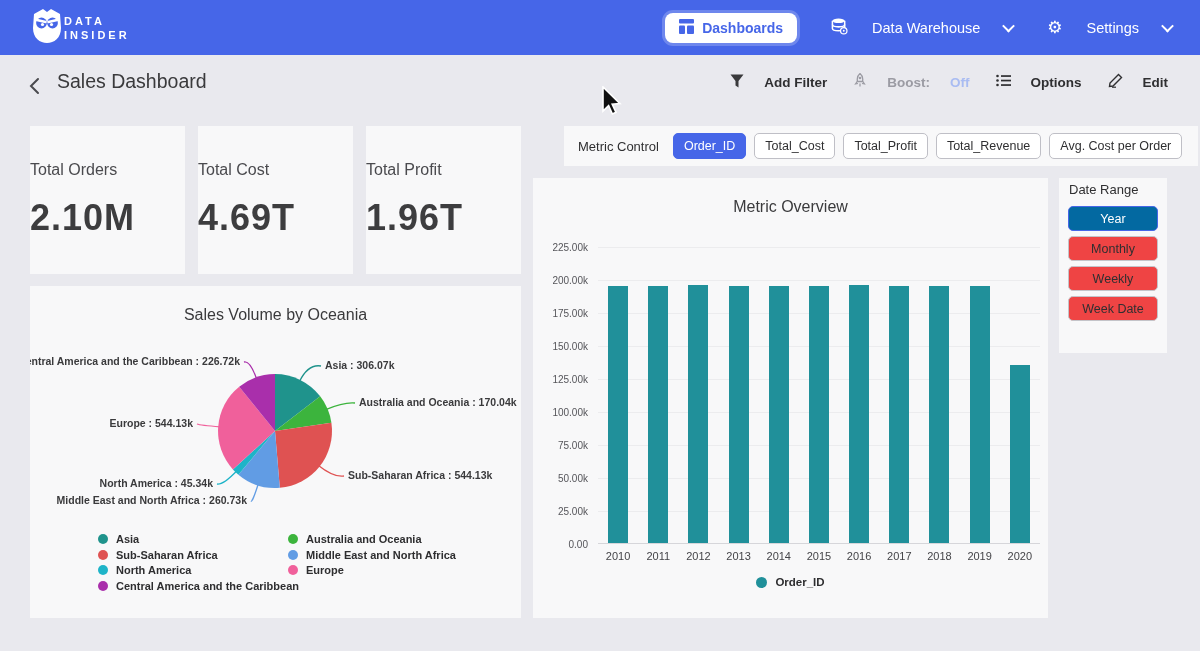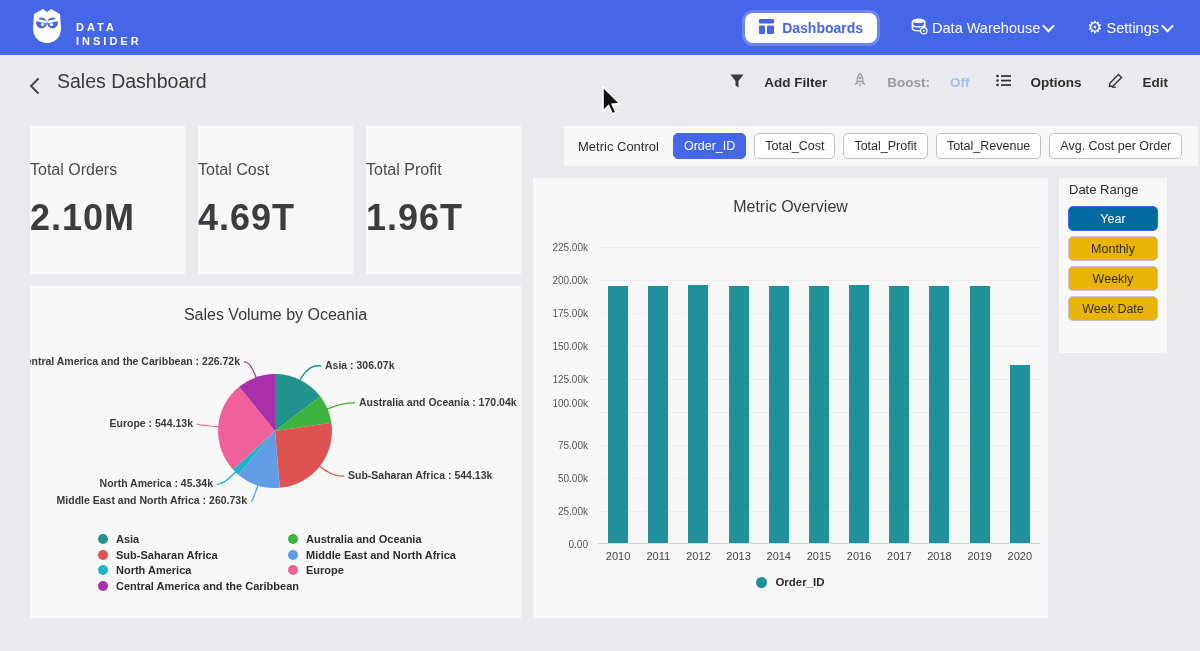--- a/index.html
+++ b/index.html
@@ -11,30 +11,30 @@
     overflow:hidden;
     color:#3a3a3c;
   }
   
   .navbar {
     position:absolute; left:0; top:0; width:1200px; height:55px;
     background:#4666e8;
     display:flex; align-items:center; justify-content:space-between;
     padding:0 28px 0 30px;
   }
-  .brand { display:flex; align-items:flex-end; gap:12px; }
+  .brand { display:flex; align-items:center; }
   .brand-text { color:#fff; font-size:11px; font-weight:bold; letter-spacing:3px; line-height:14px; }
   .nav-right { display:flex; align-items:center; gap:34px; }
   .nav-pill {
     background:#fff; color:#4666e8; border:none; border-radius:8px;
     height:30px; padding:0 14px; display:flex; align-items:center; gap:8px;
     font-size:14px; font-weight:bold; cursor:pointer;
     box-shadow:0 0 0 3px rgba(255,255,255,0.22);
   }
-  .nav-item { display:flex; align-items:center; gap:4px; color:#fff; font-size:14.5px; cursor:pointer; }
+  .nav-item { display:flex; align-items:center; gap:24px; color:#fff; font-size:14.5px; cursor:pointer; }
   .chev { width:9px; height:9px; border-right:2px solid #fff; border-bottom:2px solid #fff; transform:rotate(45deg) translate(-1px,-1px); display:inline-block; }
   
   .page-header { position:absolute; left:0; top:55px; width:1200px; height:62px; display:flex; align-items:center; }
   .back-btn { position:absolute; left:26px; top:22px; width:20px; height:20px; cursor:pointer; }
   .page-title { position:absolute; left:57px; top:15px; font-size:19.5px; color:#3a3a3c; }
   .header-actions { position:absolute; right:32px; top:18px; display:flex; align-items:center; gap:26px; }
   .action { display:flex; align-items:center; gap:20px; font-size:13.5px; color:#2f2f31; font-weight:bold; cursor:pointer; }
   .action.muted { color:#9b9ba3; cursor:default; }
   .boost-off { color:#a9bcf2; }
   
@@ -51,21 +51,21 @@
   }
   .chip-selected { background:#4666e8; border-color:#4666e8; color:#fff; }
   .chart-panel { left:533px; top:178px; width:515px; height:440px; }
   .chart-title { position:absolute; width:100%; text-align:center; top:20px; font-size:16px; color:#3a3a3c; }
   .pie-panel { left:30px; top:286px; width:491px; height:332px; }
   .date-panel { left:1059px; top:178px; width:108px; height:175px; padding:4px 9px; }
   .date-label { font-size:13px; color:#2f2f31; margin-bottom:9px; margin-left:1px; }
   .date-btn {
     font-family:"Liberation Sans", sans-serif;
     display:block; width:90px; height:25px; margin-bottom:5px;
-    background:#eab308; border:1px solid #c4c4c9; border-radius:5px;
+    background:#ef4444; border:1px solid #c4c4c9; border-radius:5px;
     font-size:12.5px; color:#2f2f31; cursor:pointer; text-align:center;
   }
   .date-btn.selected { background:#0369a1; border-color:#4666e8; color:#fff; }
   
   .plot { position:absolute; left:65px; top:69px; width:442px; height:297px; }
   .gridline { position:absolute; left:0; width:100%; height:1px; background:#ececee; }
   .axis-line { position:absolute; left:0; bottom:0; width:100%; height:1px; background:#d6d6da; }
   .ytick { position:absolute; width:55px; text-align:right; font-size:10px; color:#55555a; left:0; }
   .bars { position:absolute; left:0; bottom:0; width:100%; height:100%; display:flex; align-items:flex-end; justify-content:space-around; }
   .bar { width:20px; cursor:pointer; }
@@ -211,21 +211,21 @@
 </div>
 
 <div class="panel chart-panel">
   <div class="chart-title">Metric Overview</div>
   <div id="ybar-ticks">
       <div class="ytick" style="top: 64px;">225.00k</div>
       <div class="ytick" style="top: 97px;">200.00k</div>
       <div class="ytick" style="top: 130px;">175.00k</div>
       <div class="ytick" style="top: 163px;">150.00k</div>
       <div class="ytick" style="top: 196px;">125.00k</div>
-      <div class="ytick" style="top: 220px;">100.00k</div>
+      <div class="ytick" style="top: 229px;">100.00k</div>
       <div class="ytick" style="top: 262px;">75.00k</div>
       <div class="ytick" style="top: 295px;">50.00k</div>
       <div class="ytick" style="top: 328px;">25.00k</div>
       <div class="ytick" style="top: 361px;">0.00</div>
     </div>
   <div class="plot">
     <div id="gridlines">
         <div class="gridline" style="top: 0px;"></div>
         <div class="gridline" style="top: 33px;"></div>
         <div class="gridline" style="top: 66px;"></div>

